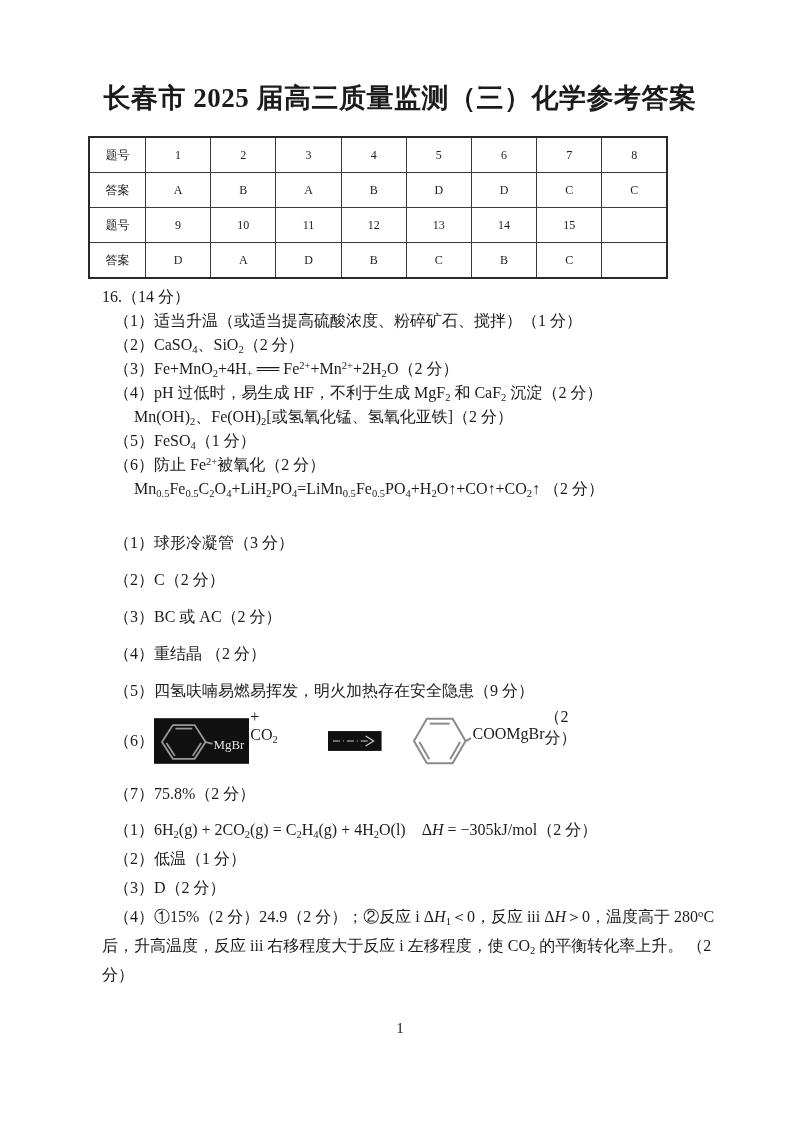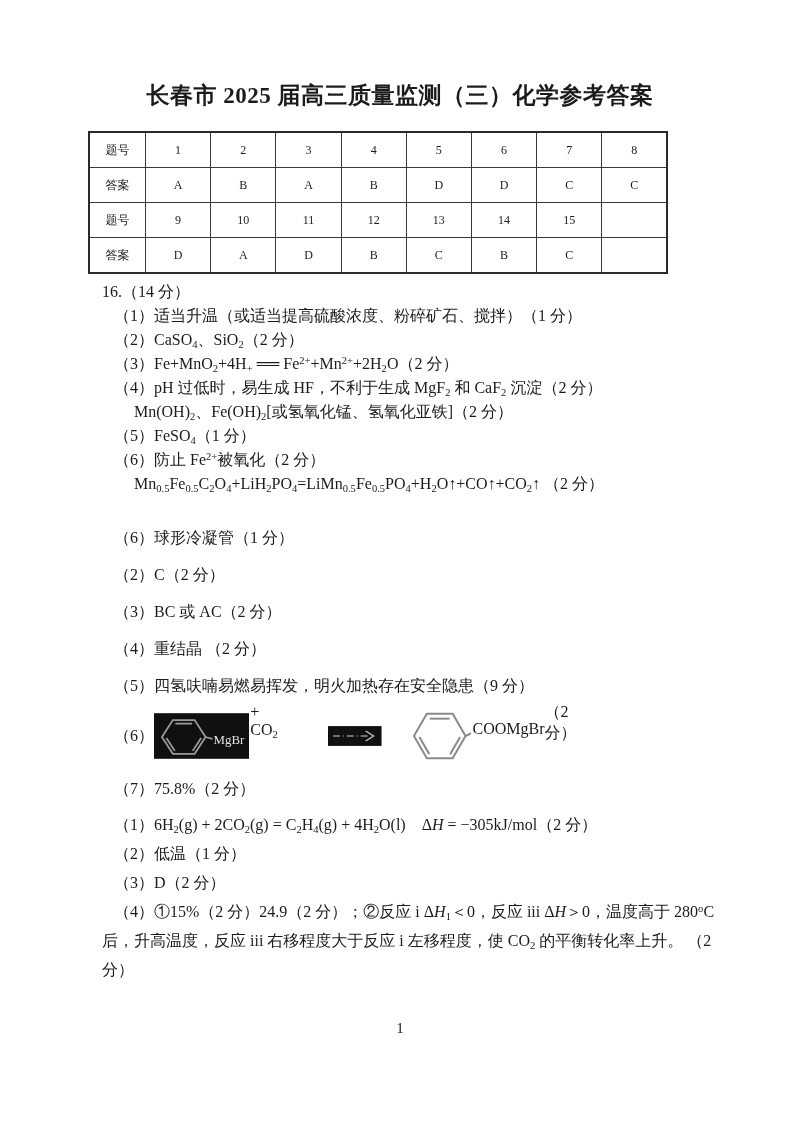--- a/index.html
+++ b/index.html
@@ -10,21 +10,21 @@
     background:#ffffff;
     color:#1b1b1b;
     font-family:"Liberation Serif","DejaVu Serif",serif;
     font-size:16px;
     overflow:hidden;
   }
   .title{
     margin:0;
     padding-top:80px;
     text-align:center;
-    font-size:23px;
+    font-size:27px;
     font-weight:bold;
     letter-spacing:0.5px;
   }
   table.answers{
     border-collapse:collapse;
     table-layout:fixed;
     margin:20px 0 0 88px;
     width:580px;
     border:2px solid #2a2a2a;
   }
@@ -130,21 +130,21 @@
     <div class="line ind1">（2）CaSO<sub>4</sub>、SiO<sub>2</sub>（2 分）</div>
     <div class="line ind1">（3）Fe+MnO<sub>2</sub>+4H<sub>+</sub> ══ Fe<sup>2+</sup>+Mn<sup>2+</sup>+2H<sub>2</sub>O（2 分）</div>
     <div class="line ind1">（4）pH 过低时，易生成 HF，不利于生成 MgF<sub>2</sub> 和 CaF<sub>2</sub> 沉淀（2 分）</div>
     <div class="line ind2">Mn(OH)<sub>2</sub>、Fe(OH)<sub>2</sub>[或氢氧化锰、氢氧化亚铁]（2 分）</div>
     <div class="line ind1">（5）FeSO<sub>4</sub>（1 分）</div>
     <div class="line ind1">（6）防止 Fe<sup>2+</sup>被氧化（2 分）</div>
     <div class="line ind2">Mn<sub>0.5</sub>Fe<sub>0.5</sub>C<sub>2</sub>O<sub>4</sub>+LiH<sub>2</sub>PO<sub>4</sub>=LiMn<sub>0.5</sub>Fe<sub>0.5</sub>PO<sub>4</sub>+H<sub>2</sub>O↑+CO↑+CO<sub>2</sub>↑ （2 分）</div>
   </section>
 
   <section class="sec q17">
-    <div class="line ind1 item">（6）球形冷凝管（1 分）</div>
+    <div class="line ind1 item">（1）球形冷凝管（3 分）</div>
     <div class="line ind1 item">（2）C（2 分）</div>
     <div class="line ind1 item">（3）BC 或 AC（2 分）</div>
     <div class="line ind1 item">（4）重结晶 （2 分）</div>
     <div class="line ind1 item">（5）四氢呋喃易燃易挥发，明火加热存在安全隐患（9 分）</div>
 
     <div class="struct-row">
       <span>（6）</span>
       <svg class="struct-box" width="96" height="46" viewBox="0 0 96 46">
         <rect x="0" y="0" width="96" height="46" fill="#101010"></rect>
         <g stroke="#9a9a9a" stroke-width="1.8" fill="none">

